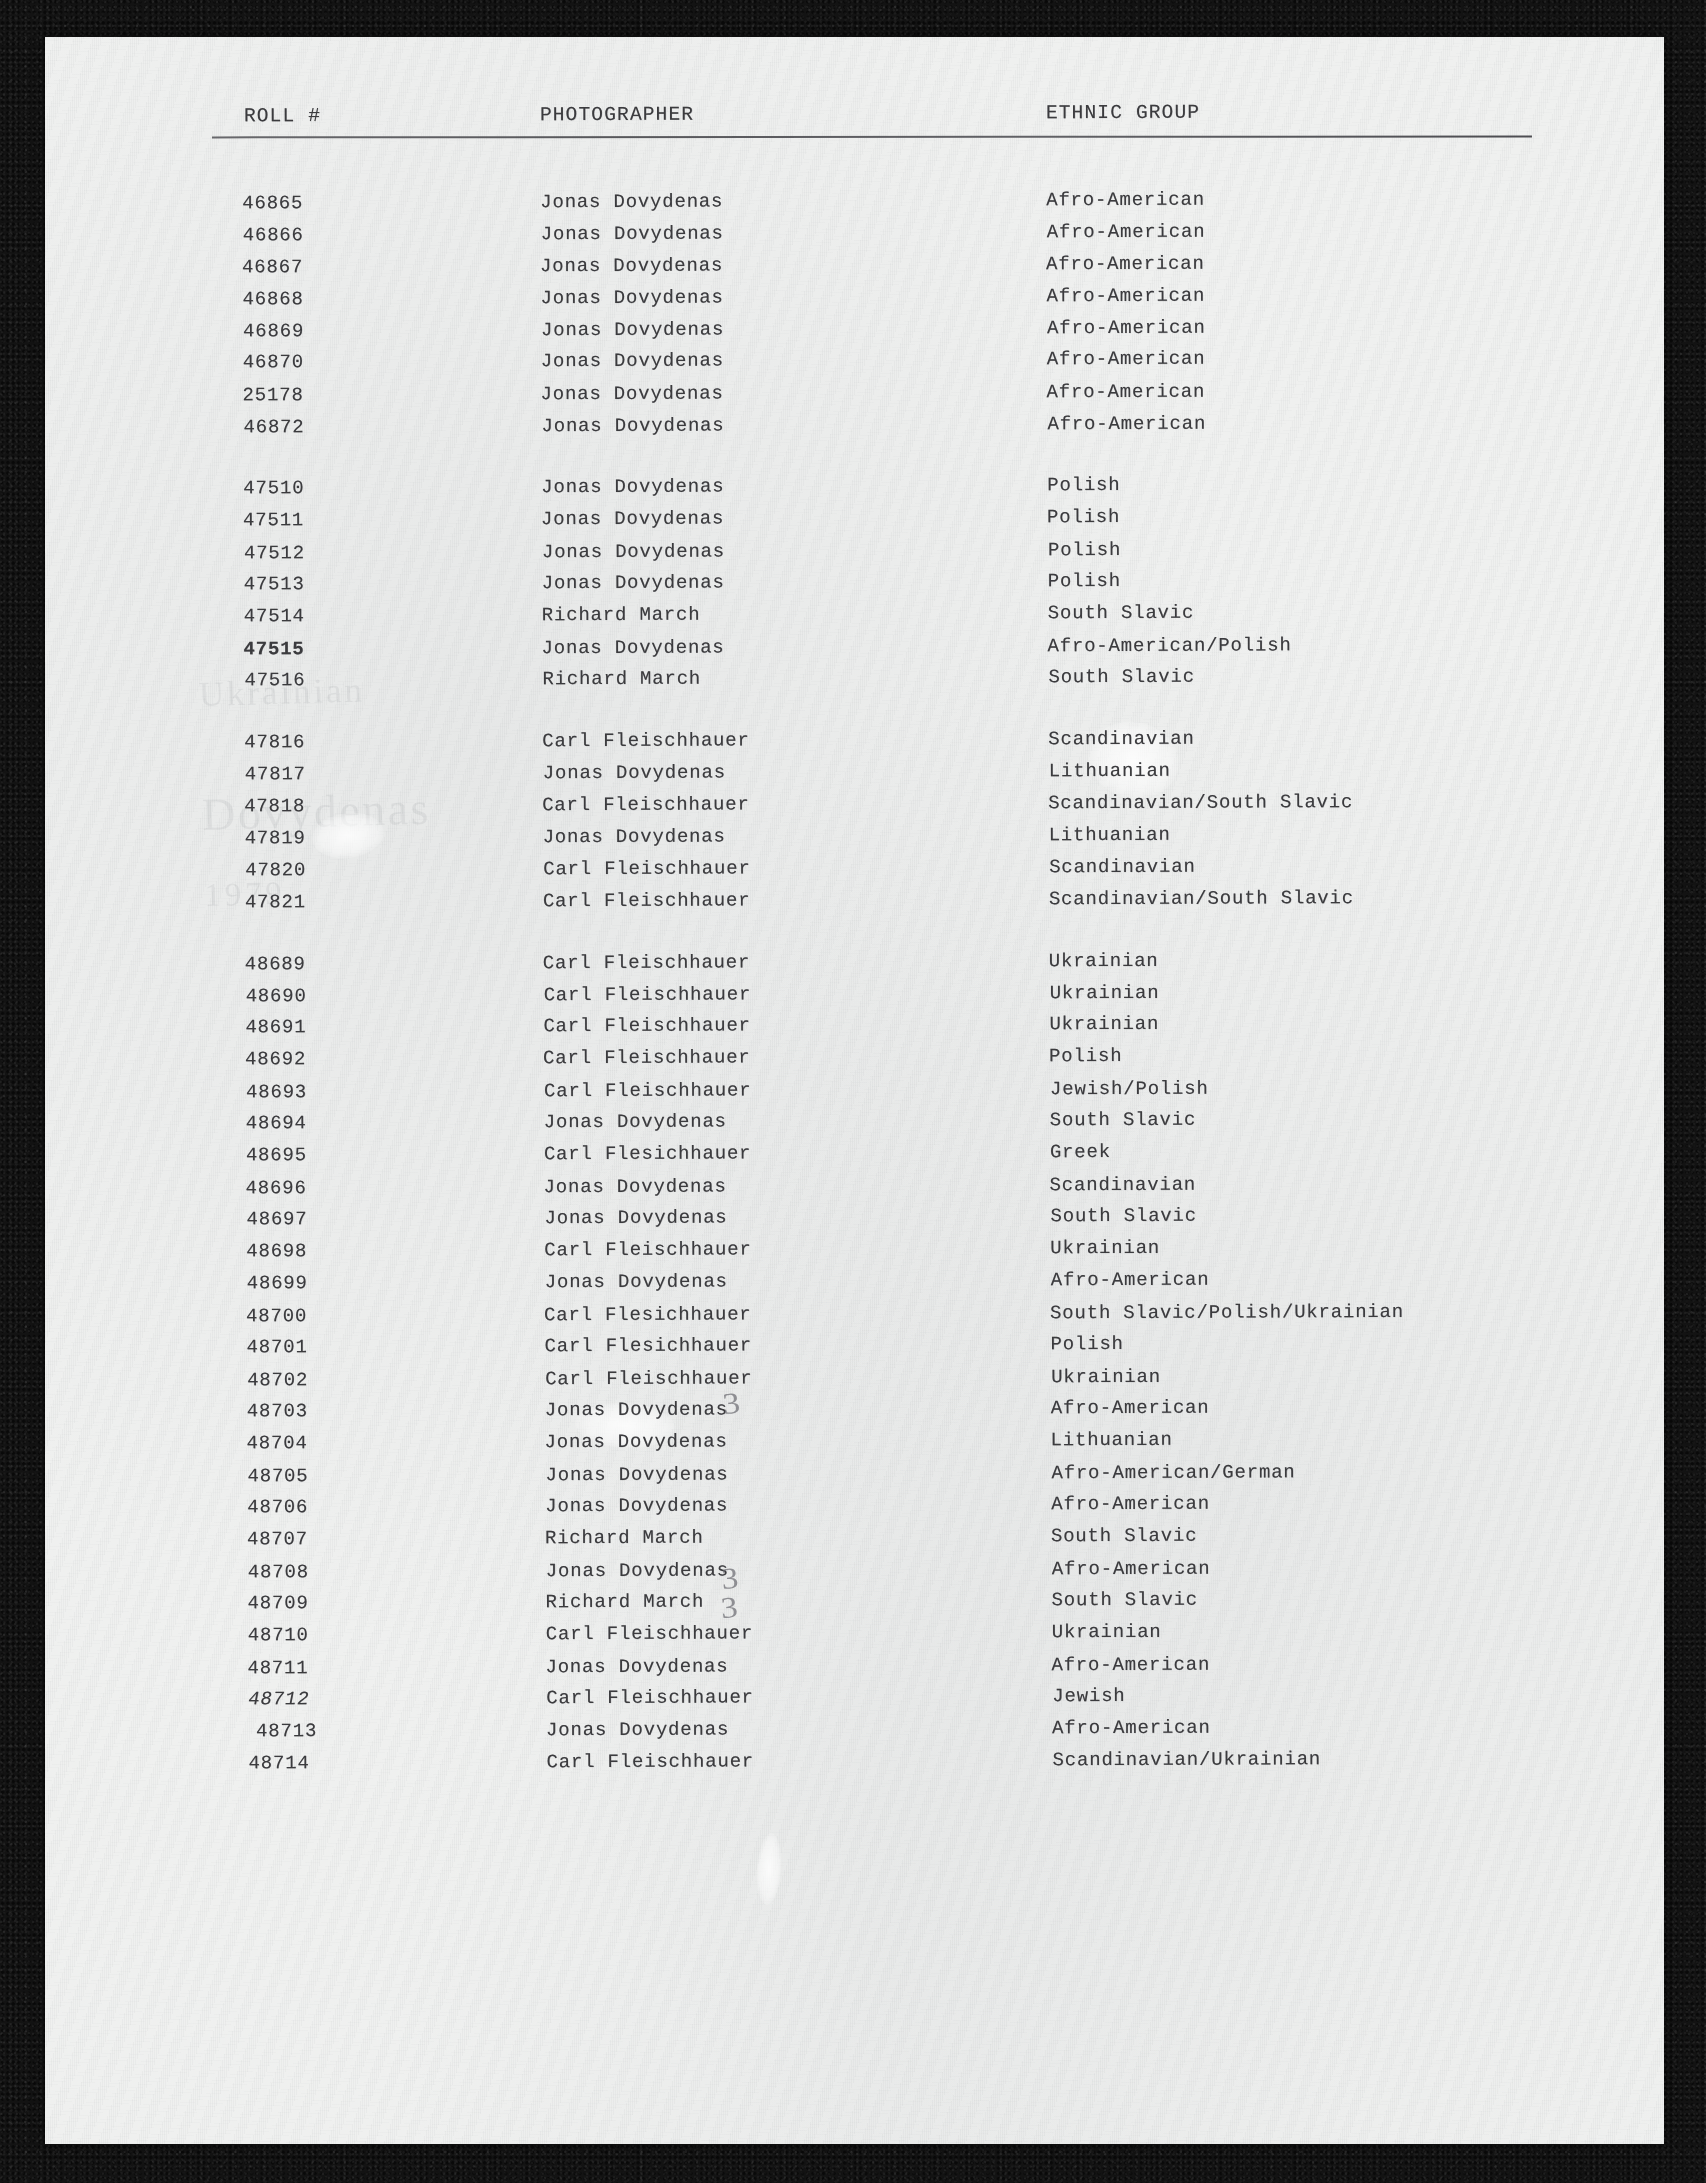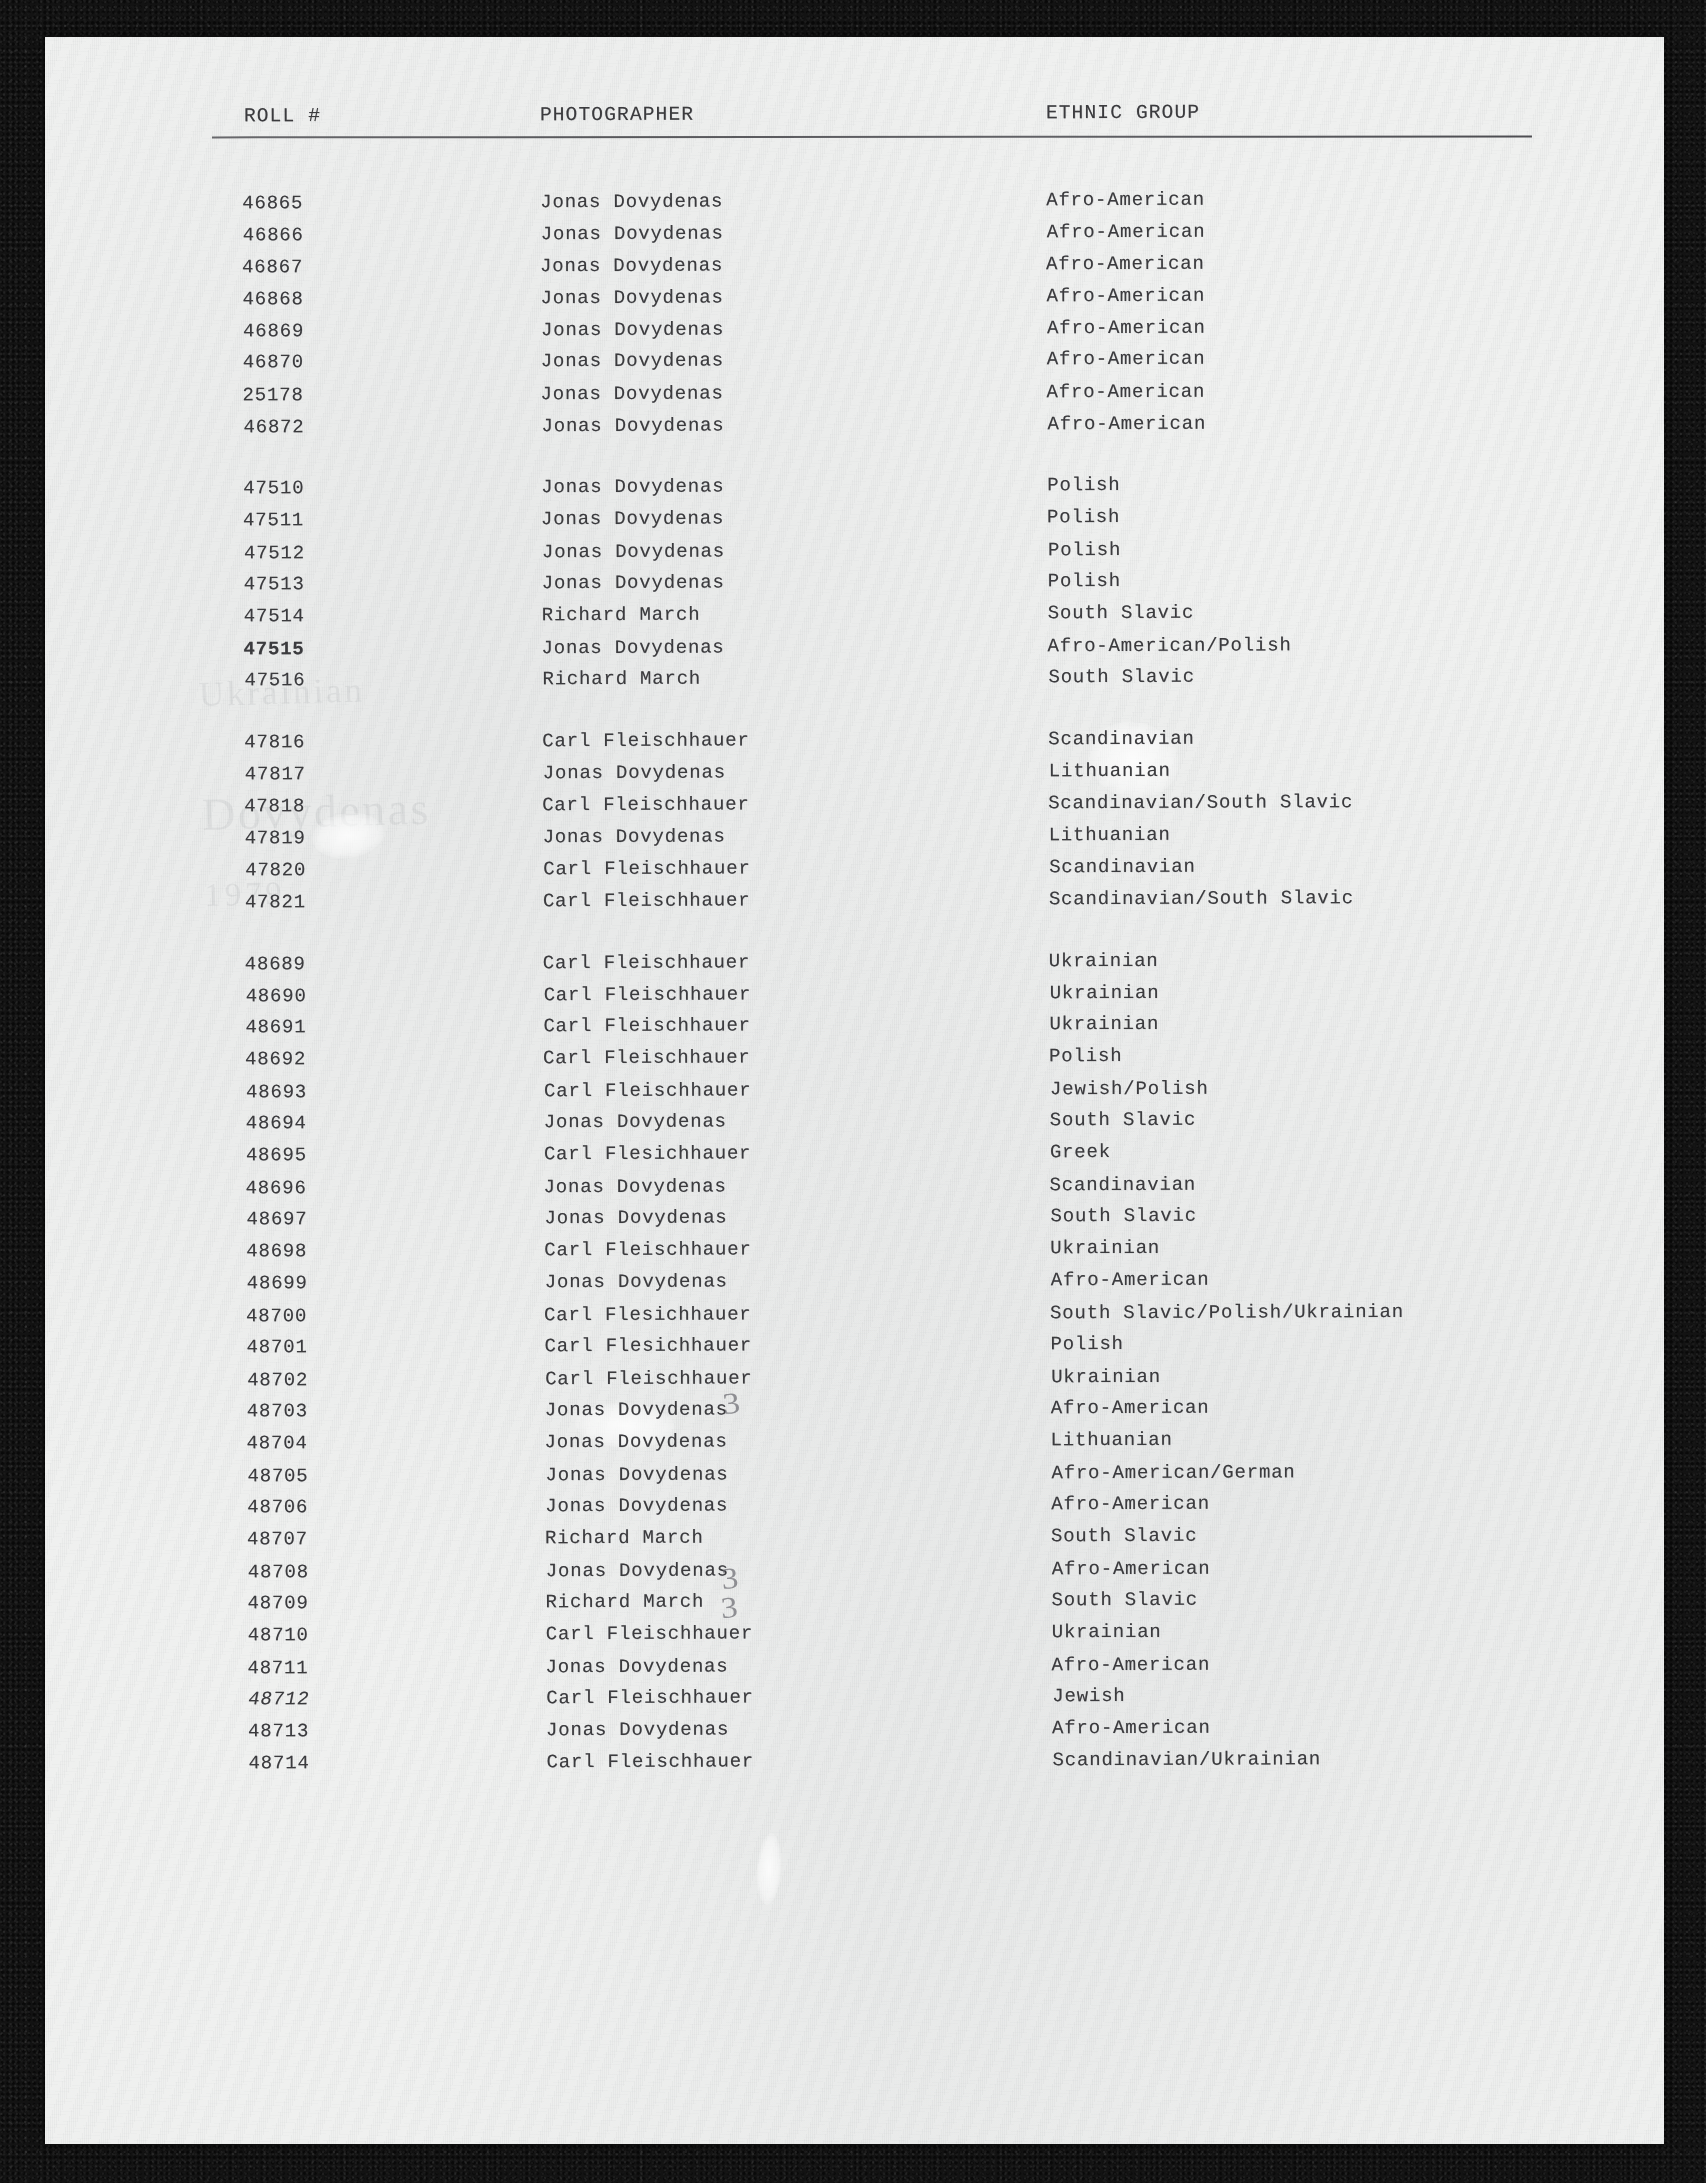--- a/index.html
+++ b/index.html
@@ -365,21 +365,21 @@
           <div class="typed c-roll" style="margin-left: -0.4px;">48711</div>
           <div class="typed c-photog" style="margin-left: -0.4px;">Jonas Dovydenas</div>
           <div class="typed c-ethnic" style="margin-left: -0.4px;">Afro-American</div>
         </div>
         <div class="row" style="top: 1649px;">
           <div class="typed c-roll" style="margin-left: 0.4px; font-style: italic;">48712</div>
           <div class="typed c-photog" style="margin-left: 0.4px;">Carl Fleischhauer</div>
           <div class="typed c-ethnic" style="margin-left: 0.4px;">Jewish</div>
         </div>
         <div class="row" style="top: 1681px;">
-          <div class="typed c-roll" style="margin-left: 0px;">48713</div>
+          <div class="typed c-roll" style="margin-left: 8px;">48713</div>
           <div class="typed c-photog" style="margin-left: 0px;">Jonas Dovydenas</div>
           <div class="typed c-ethnic" style="margin-left: 0px;">Afro-American</div>
         </div>
         <div class="row" style="top: 1713px;">
           <div class="typed c-roll" style="margin-left: 0.4px;">48714</div>
           <div class="typed c-photog" style="margin-left: 0.4px;">Carl Fleischhauer</div>
           <div class="typed c-ethnic" style="margin-left: 0.4px;">Scandinavian/Ukrainian</div>
         </div>
       </div>
 

